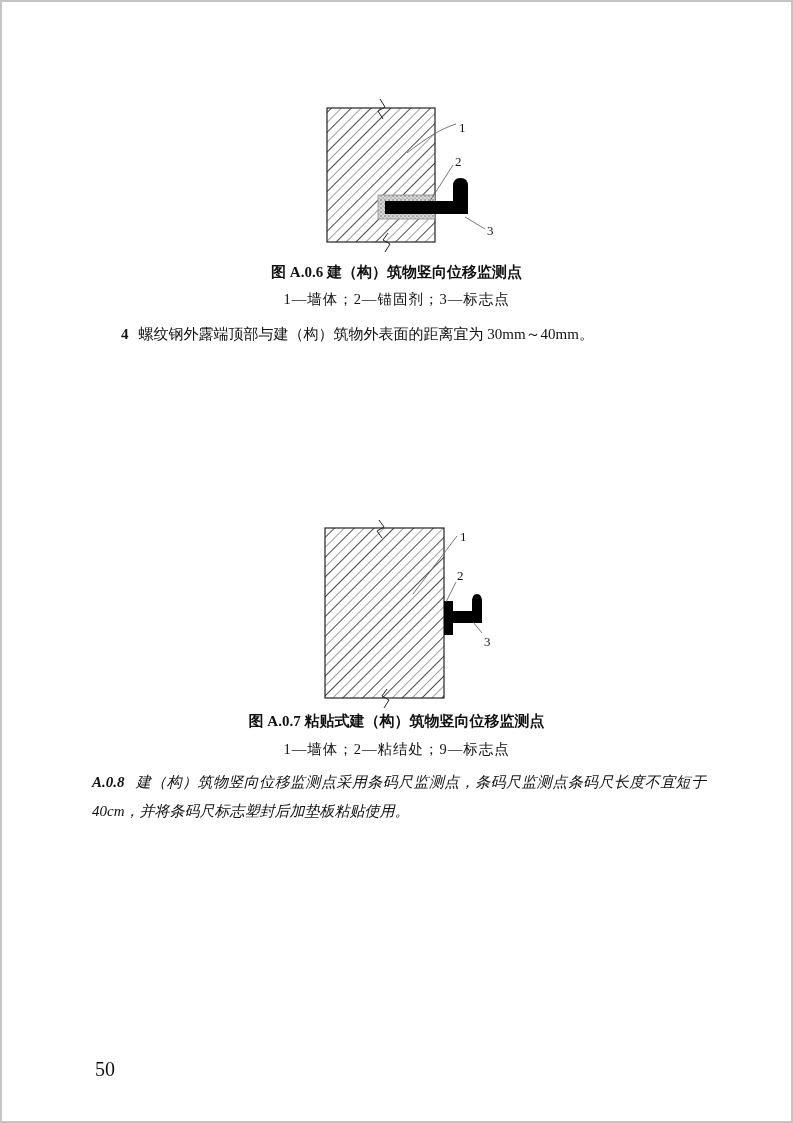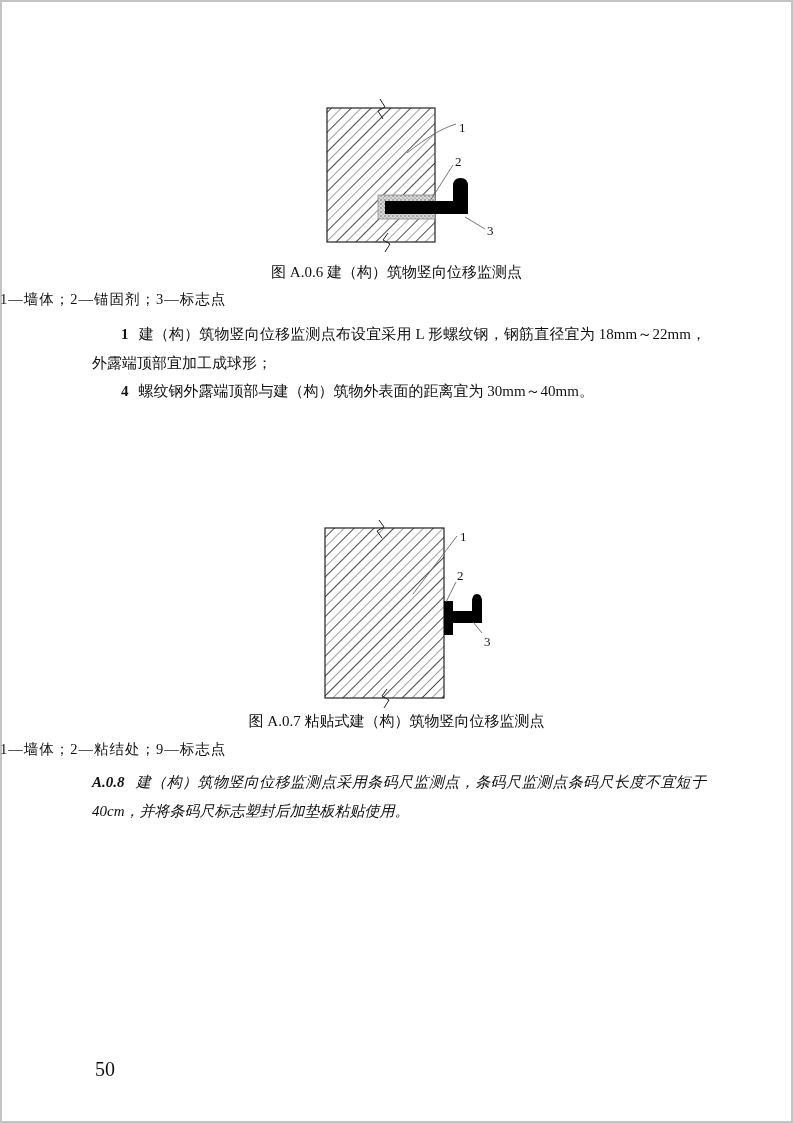--- a/index.html
+++ b/index.html
@@ -5,24 +5,24 @@
   html,body{margin:0;padding:0;background:#e8e8e8;}
   .page{
     position:relative;width:793px;height:1123px;margin:0 auto;
     background:#ffffff;overflow:hidden;color:#111;
     font-family:"Liberation Serif","DejaVu Serif",serif;
     box-shadow:inset 0 0 0 2px #c4c4c4;
   }
   p{margin:0;}
   .caption{
     position:absolute;left:0;width:793px;text-align:center;
-    font-weight:normal;font-size:15px;line-height:18px;
+    font-weight:bold;font-size:15px;line-height:18px;
   }
   .legend{
-    position:absolute;left:0;width:793px;text-align:left;
+    position:absolute;left:0;width:793px;text-align:center;
     font-size:14.5px;line-height:17px;letter-spacing:1px;
   }
   .bodytext{
     position:absolute;left:92px;width:614px;
     font-size:15px;line-height:28.5px;text-align:justify;
   }
   .clause-head .cnum{margin-right:11px;}
   .item{text-indent:29px;}
   .item .inum{margin-right:10px;font-weight:bold;}
   .cnum{font-weight:bold;}
@@ -59,23 +59,20 @@
     <text x="159" y="37" font-size="13" fill="#111">1</text>
     <text x="155" y="71" font-size="13" fill="#111">2</text>
     <text x="187" y="140" font-size="13" fill="#111">3</text>
   </svg>
 
   <p class="caption" style="top:263px;">图 A.0.6 建（构）筑物竖向位移监测点</p>
   <p class="legend" style="top:291px;">1—墙体；2—锚固剂；3—标志点</p>
 
   <div class="bodytext" style="top:320px;">
     <p class="item">
-      <b class="inum">1</b><span>建（构）筑物竖向位移监测点布设宜采用 L 形螺纹钢，钢筋直径宜为 18mm～22mm，外露端顶部宜加工成球形；</span>
-    </p>
-    <p class="item">
       <b class="inum">4</b><span>螺纹钢外露端顶部与建（构）筑物外表面的距离宜为 30mm～40mm。</span>
     </p>
   </div>
 
   <svg class="figure-svg" style="left:300px;top:518px;" width="210" height="192" viewBox="0 0 210 192">
     <defs>
       <pattern id="hatch2" patternUnits="userSpaceOnUse" width="14" height="14" patternTransform="rotate(-45)">
         <rect width="14" height="14" fill="#ffffff"></rect>
         <line x1="0" y1="3.5" x2="14" y2="3.5" stroke="#4a4a4a" stroke-width="1"></line>
         <line x1="0" y1="10.5" x2="14" y2="10.5" stroke="#a0a0a0" stroke-width="1"></line>

